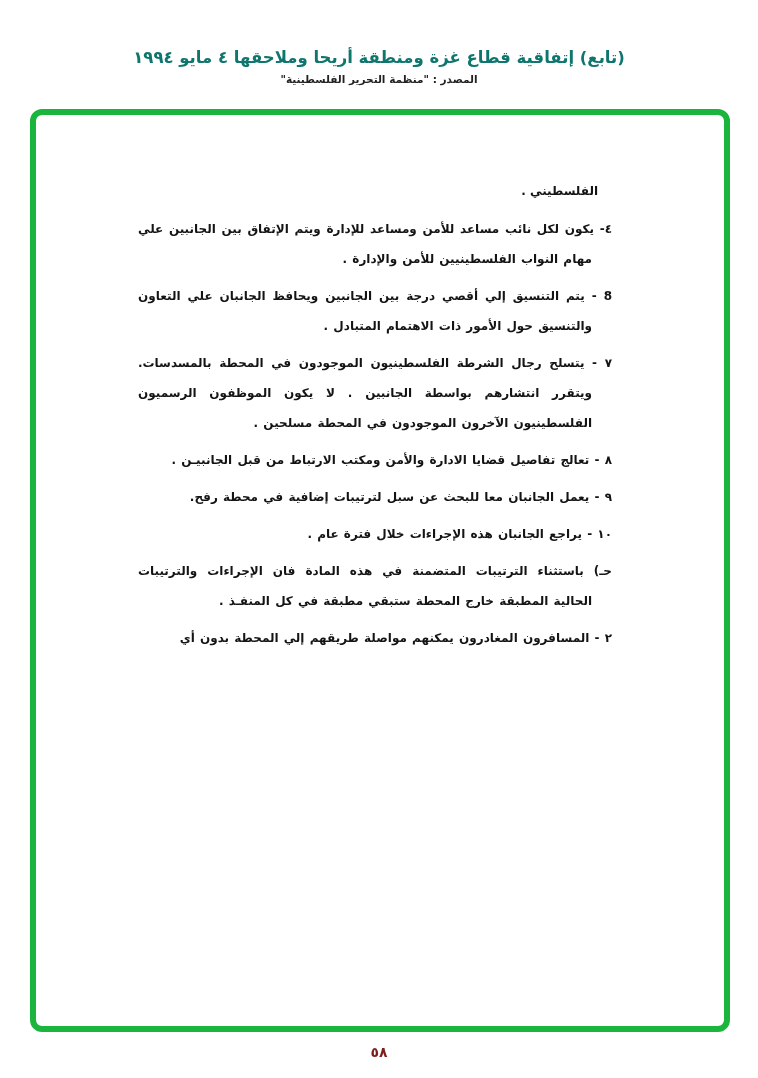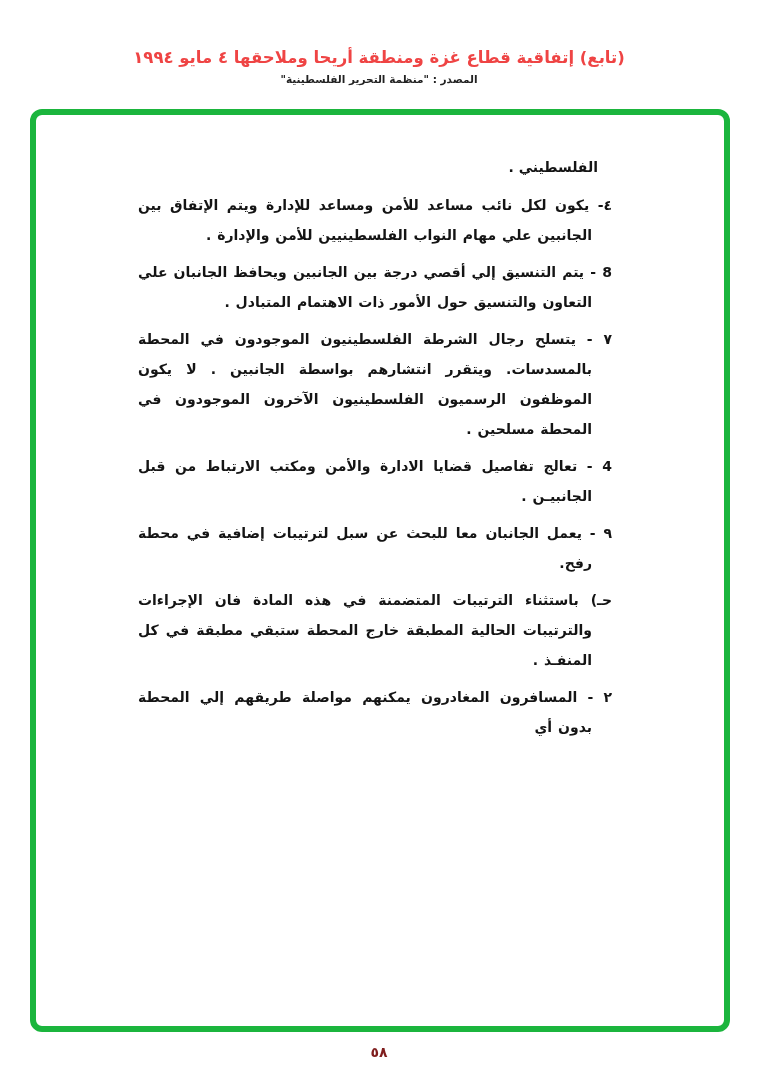--- a/index.html
+++ b/index.html
@@ -22,21 +22,21 @@
     position: absolute;
     top: 48px;
     left: 0;
     width: 100%;
     text-align: center;
     direction: rtl;
   }
   .doc-title {
     font-size: 16.5px;
     font-weight: 700;
-    color: #ef4444;
+    color: #0f766e;
     letter-spacing: 0.5px;
   }
   .doc-source {
     margin-top: 6px;
     font-size: 10.5px;
     font-weight: 700;
     color: #222222;
   }
 
   
@@ -51,24 +51,25 @@
     border-radius: 12px;
     background: #ffffff;
   }
   .content {
     position: relative;
     box-sizing: border-box;
     width: 100%;
     height: 100%;
     padding: 37px 112px 0 102px;
     direction: rtl;
-    font-size: 14px;
+    font-size: 12px;
     font-weight: 700;
     line-height: 30px;
     color: var(--text-black, #141414);
+    margin-top: 24px;
   }
   .continuation-line {
     margin: 0 14px 8px 0;
     text-align: right;
   }
   .clauses p.clause {
     margin: 0 0 7px 0;
     padding-right: 20px;
     text-indent: -20px;
     text-align: justify;
@@ -124,22 +125,23 @@
   <div class="green-box">
     <div class="content">
 
       <p class="continuation-line">الفلسطيني .</p>
 
       <div class="clauses">
 
       <p class="clause">٤- يكون لكل نائب مساعد للأمن ومساعد للإدارة ويتم الإتفاق بين الجانبين علي مهام النواب الفلسطينيين للأمن والإدارة .</p>
           <p class="clause">8 - يتم التنسيق إلي أقصي درجة بين الجانبين ويحافظ الجانبان علي التعاون والتنسيق حول الأمور ذات الاهتمام المتبادل .</p>
           <p class="clause">٧ - يتسلح رجال الشرطة الفلسطينيون الموجودون في المحطة بالمسدسات. ويتقرر انتشارهم بواسطة الجانبين . لا يكون الموظفون الرسميون الفلسطينيون الآخرون الموجودون في المحطة مسلحين .</p>
-          <p class="clause">4 - تعالج تفاصيل قضايا الادارة والأمن ومكتب الارتباط من قبل الجانبيـن .</p>
+          <p class="clause">٨ - تعالج تفاصيل قضايا الادارة والأمن ومكتب الارتباط من قبل الجانبيـن .</p>
           <p class="clause">٩ - يعمل الجانبان معا للبحث عن سبل لترتيبات إضافية في محطة رفح.</p>
+          <p class="clause">١٠ -  يراجع الجانبان هذه الإجراءات خلال فترة عام .</p>
           <p class="clause">حـ) باستثناء الترتيبات المتضمنة في هذه المادة فان الإجراءات والترتيبات الحالية المطبقة خارج المحطة ستبقي مطبقة في كل المنفـذ .</p>
           <p class="clause">٢ - المسافرون المغادرون يمكنهم مواصلة طريقهم إلي المحطة بدون أي</p>
         </div>
 
     </div>
   </div>
 
   <footer class="page-number">٥٨</footer>
 
 </div>

